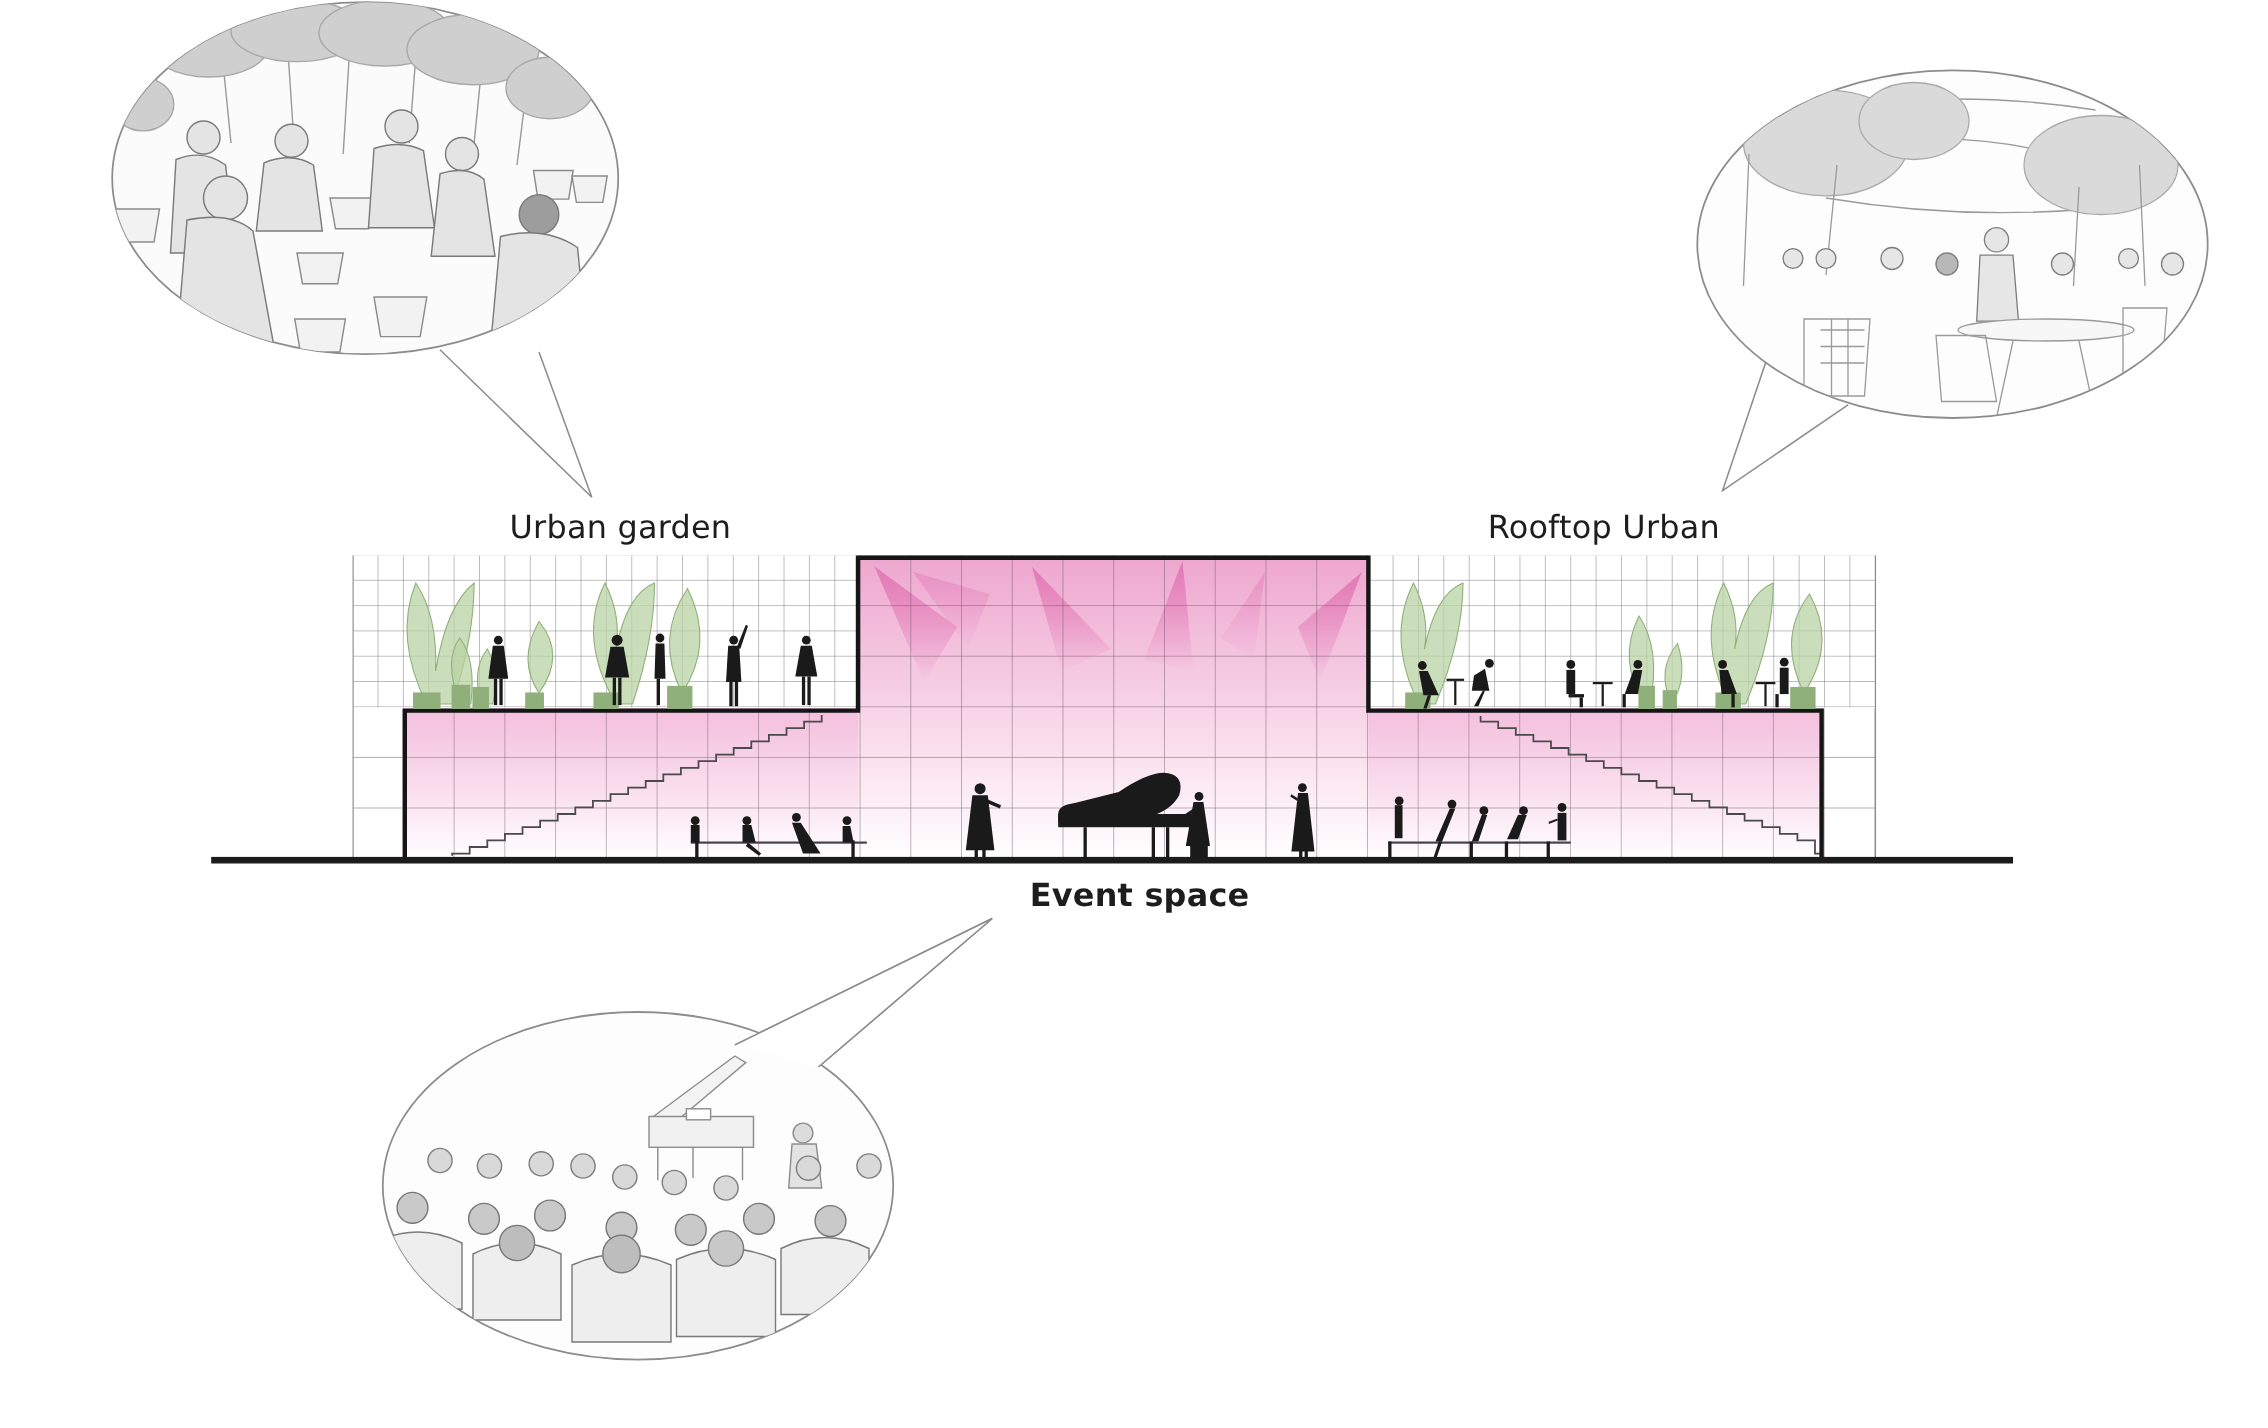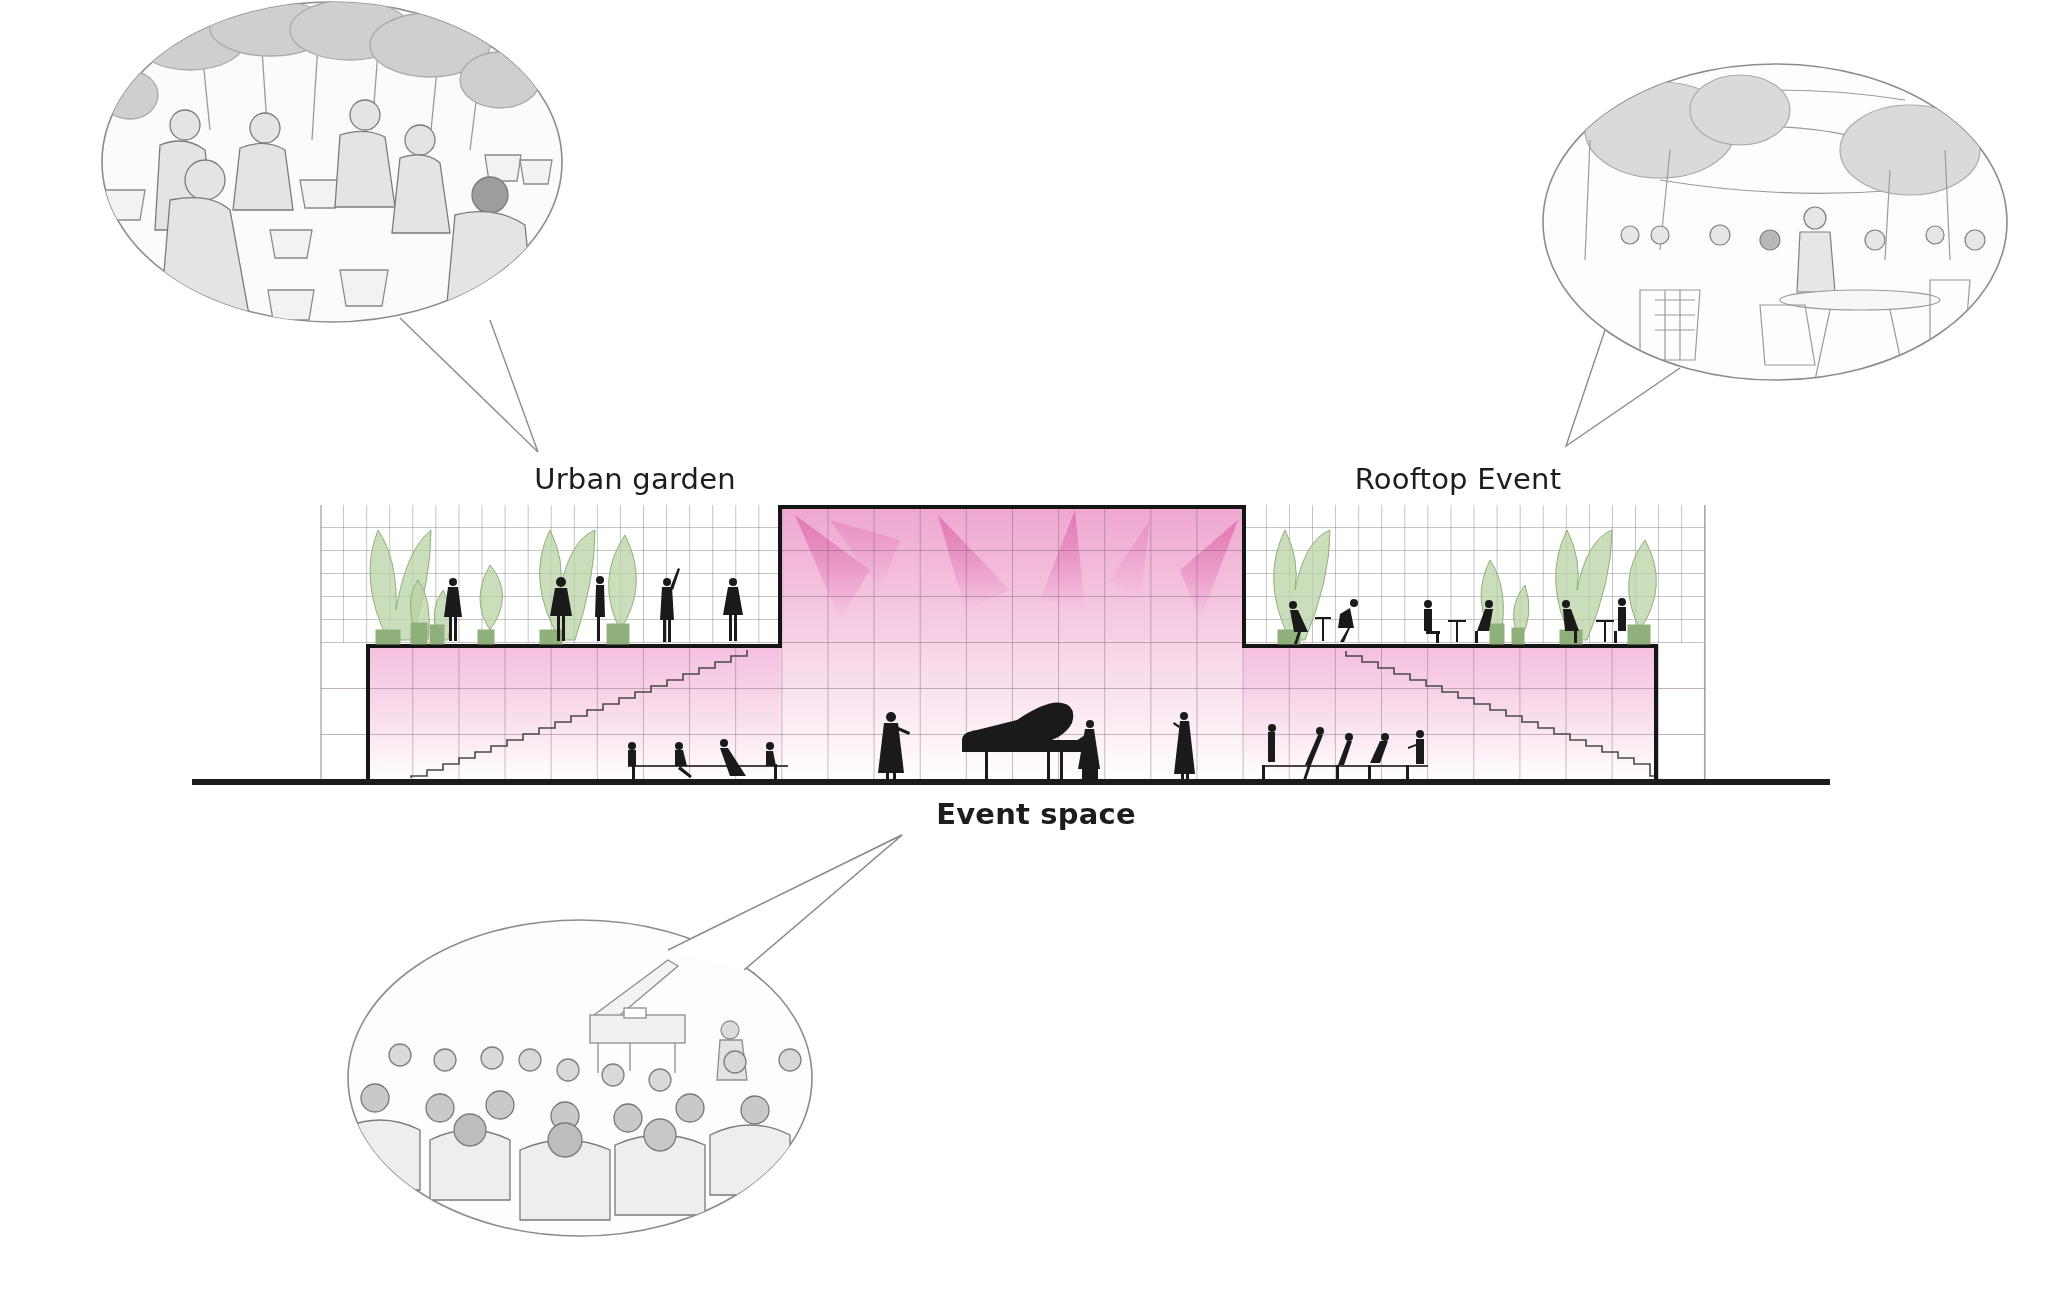--- a/index.html
+++ b/index.html
@@ -372,15 +372,15 @@
           <rect x="1574" y="631" width="3" height="12"></rect>
         <circle cx="1622" cy="602" r="4"></circle>
           <path d="M1618 607 h8 v24 h-8 z"></path>
           <rect x="1614" y="631" width="3" height="12"></rect>
       </g>
     </g>
 
   </g>
 </svg>
 
-<div class="label" style="left:635px; top:462px;">Urban garden</div>
-<div class="label" style="left:1458px; top:462px;">Rooftop Event</div>
+<div class="label" style="left:564px; top:462px;">Urban garden</div>
+<div class="label" style="left:1458px; top:462px;">Rooftop Urban</div>
 <div class="label" style="left:1036px; top:797px;font-weight:bold;">Event space</div>
 
 </body></html>

